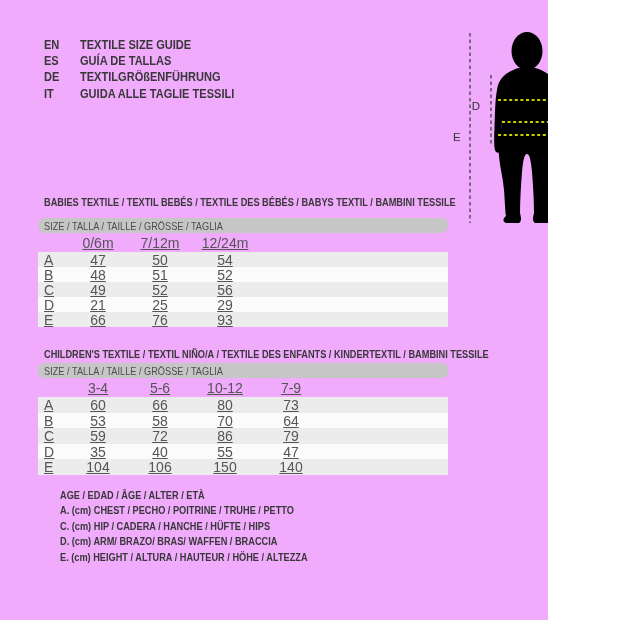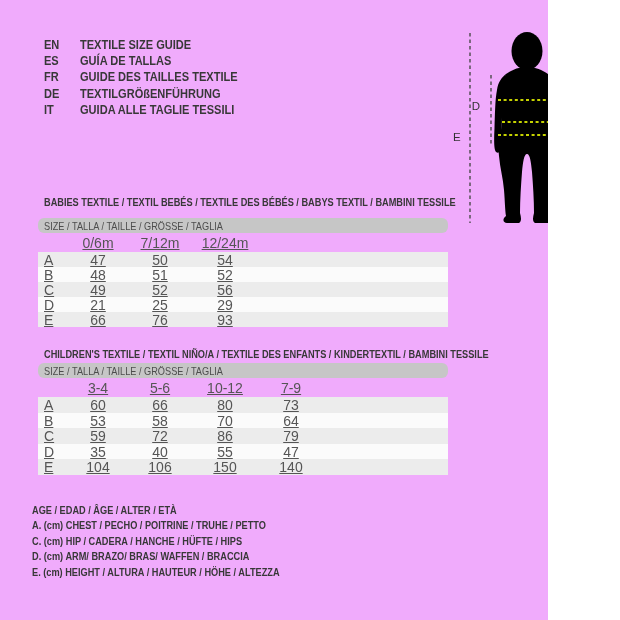--- a/index.html
+++ b/index.html
@@ -29,44 +29,40 @@
             font-size:14px;color:#555;text-decoration:underline;}
   .col-row{height:19px;}
   .data-row{height:15px;}
   #children-table .data-row{height:15.5px;}
   .data-row.shade{background:#ececec;}
   .data-row.plain{background:#fbfbfb;}
   .cell-letter{padding-left:6px;}
   .cell-val{text-align:center;}
 
   
-  .legend{position:absolute;left:32px;top:489px;margin-top:15px;}
+  .legend{position:absolute;left:60px;top:489px;}
   .legend-line{height:15.4px;font-weight:bold;font-size:11.5px;}
 
   
   .figure{position:absolute;left:440px;top:20px;}
   .fig-label{font-size:11.5px;fill:#333;font-family:"Liberation Sans", sans-serif;}
 </style>
 </head>
 <body>
 
 <div class="page">
 
   <div class="langs">
     <div class="lang-row">
       <span class="lang-code"><span class="cond85">EN</span></span>
       <span class="lang-label"><span class="cond85">TEXTILE SIZE GUIDE</span></span>
     </div>
     <div class="lang-row">
       <span class="lang-code"><span class="cond85">ES</span></span>
       <span class="lang-label"><span class="cond85">GUÍA DE TALLAS</span></span>
-    </div>
-    <div class="lang-row">
-      <span class="lang-code"><span class="cond85">FR</span></span>
-      <span class="lang-label"><span class="cond85">GUIDE DES TAILLES TEXTILE</span></span>
     </div>
     <div class="lang-row">
       <span class="lang-code"><span class="cond85">DE</span></span>
       <span class="lang-label"><span class="cond85">TEXTILGRÖßENFÜHRUNG</span></span>
     </div>
     <div class="lang-row">
       <span class="lang-code"><span class="cond85">IT</span></span>
       <span class="lang-label"><span class="cond85">GUIDA ALLE TAGLIE TESSILI</span></span>
     </div>
   </div>

